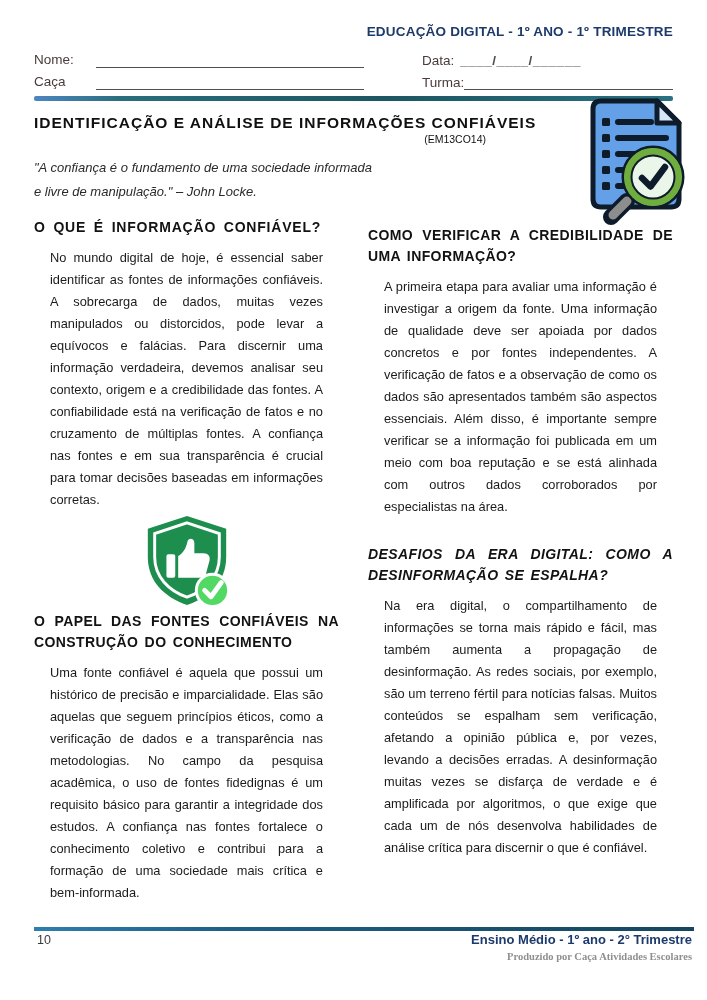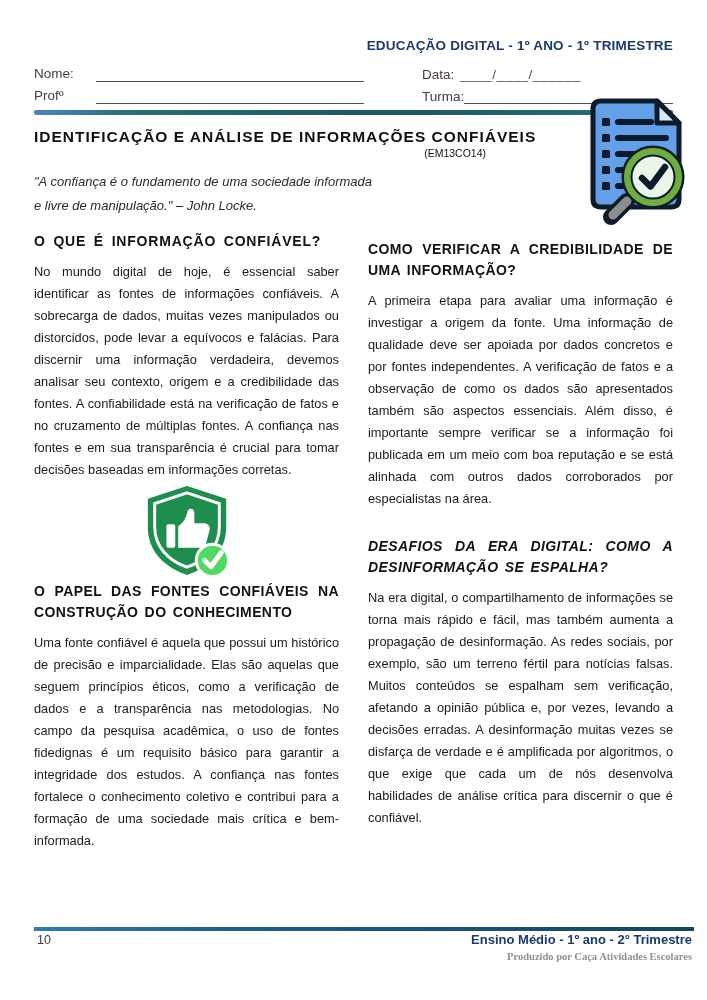--- a/index.html
+++ b/index.html
@@ -1,47 +1,47 @@
 <!DOCTYPE html>
 <html><head>
 <meta charset="utf-8">
 <style>
   html,body{margin:0;padding:0;}
   body{
     width:707px;height:1000px;position:relative;background:#ffffff;
     font-family:"Liberation Sans", sans-serif;color:#1f1f1f;overflow:hidden;
   }
-  .page{position:absolute;inset:0;padding:30px 34px 0;box-sizing:border-box;}
+  .page{position:absolute;inset:0;padding:16px 34px 0;box-sizing:border-box;}
 
   
   .course{ text-align:right;font-weight:bold;font-size:13.5px;color:#1c3a6b;margin-top:8px;letter-spacing:.2px;}
   .meta{margin-top:7px;}
   .meta-row{display:flex;align-items:flex-end;height:22px;font-size:13.5px;color:#4a3b3b;}
   .meta-left{display:flex;flex:0 0 388px;align-items:flex-start;}
   .meta-left .label{width:58px;}
   .fill-line{flex:0 0 268px;border-bottom:1.5px solid #4f4f4f;height:15px;margin-left:4px;}
   .meta-right{display:flex;align-items:flex-end;flex:1;text-align:right;}
-  .blanks{letter-spacing:.5px;color:#4f4f4f;margin-left:6px;}
+  .blanks{letter-spacing:.5px;color:#4f4f4f;margin-left:6px;font-weight:bold;}
   .turma-line{flex:1;border-bottom:1.5px solid #4f4f4f;height:15px;}
   .divider{height:5px;margin-top:6px;border-radius:2px;
     background:linear-gradient(90deg,#4d86c0 0%,#2a6d7c 14%,#1d5662 55%,#2a7181 100%);}
 
   
   .title{margin-top:13px;font-size:15.5px;font-weight:bold;color:#101010;letter-spacing:1px;white-space:nowrap;width:560px;}
   .code{width:452px;text-align:right;font-size:10.5px;font-weight:normal;color:#101010;margin-top:1px;}
   .quote{width:338px;font-style:italic;font-size:13px;line-height:24px;text-align:justify;color:#2a2a2a;margin-top:11px;}
   .doc-icon{position:absolute;top:95px;right:4px;width:132px;height:130px;}
 
   
   .columns{display:flex;gap:29px;margin-top:13px;}
   .col{width:306px;}
   .sec{font-size:14px;font-weight:bold;color:#121212;line-height:21px;margin:0;
        text-align:justify;letter-spacing:.4px;word-spacing:2px;}
   .sec.wide{letter-spacing:.8px;word-spacing:3px;}
-  .body{font-size:12.8px;line-height:22px;text-align:justify;margin:9px 0 0;color:#1b1b1b;}
+  .body{font-size:12.8px;line-height:22px;text-align:justify;margin:9px 16px 0;color:#1b1b1b;}
   .shield-wrap{text-align:center;height:90px;margin-top:2px;}
   .mt{margin-top:8px;}
   .mt-lg{margin-top:26px;font-style:italic;}
 
   
   .footer-line{position:absolute;left:34px;right:13px;top:927px;height:4px;
     background:linear-gradient(90deg,#2e7fae 0%,#1d5f86 30%,#16465e 100%);}
   .page-num{position:absolute;left:37px;top:933px;font-size:12.5px;color:#3c3c3c;}
   .edition{position:absolute;right:15px;top:932px;font-size:13px;font-weight:bold;color:#1c3a6b;}
   .credit{position:absolute;right:15px;top:951px;font-size:10.5px;font-weight:bold;color:#8f8f8f;font-family:Liberation Serif, serif;}
@@ -59,21 +59,21 @@
         <span class="label">Nome:</span>
         <span class="fill-line"></span>
       </div>
       <div class="meta-right">
         <span class="label">Data:</span>
         <span class="blanks">____/____/______</span>
       </div>
     </div>
     <div class="meta-row">
       <div class="meta-left">
-        <span class="label">Profº</span>
+        <span class="label">Caça</span>
         <span class="fill-line"></span>
       </div>
       <div class="meta-right">
         <span class="label">Turma:</span>
         <span class="turma-line"></span>
       </div>
     </div>
   </div>
 
   <div class="divider"></div>

